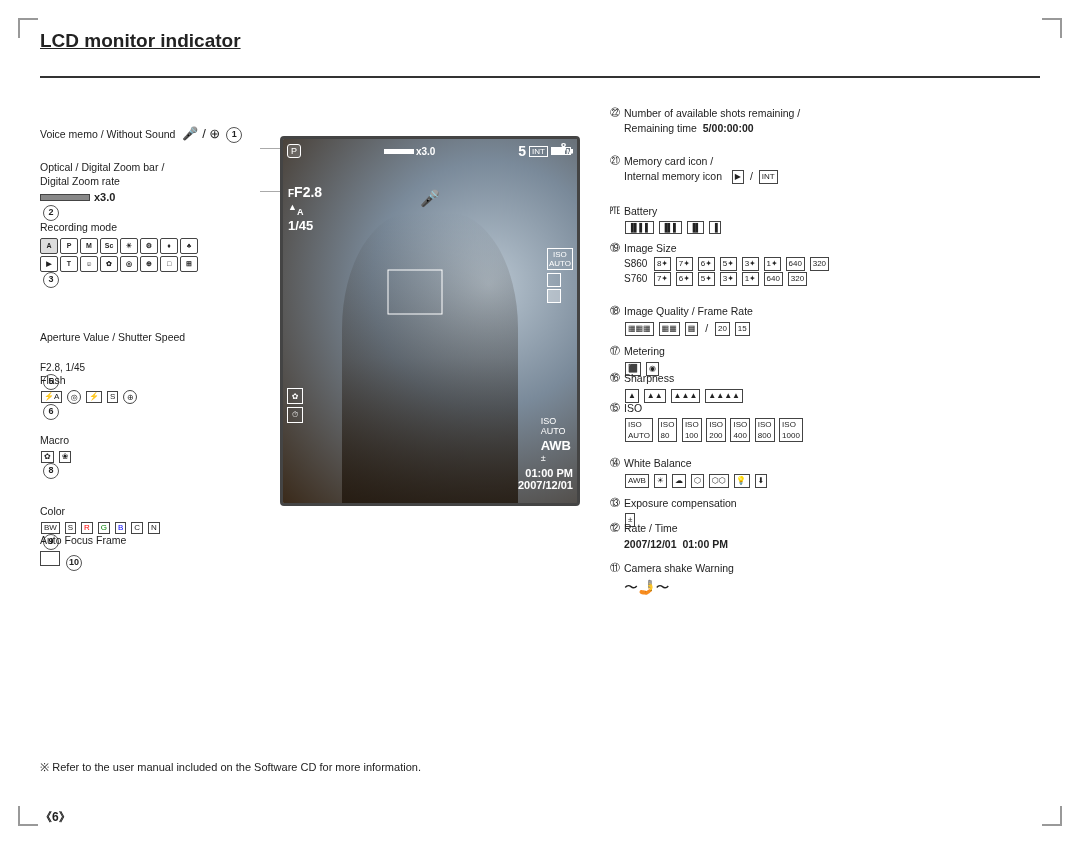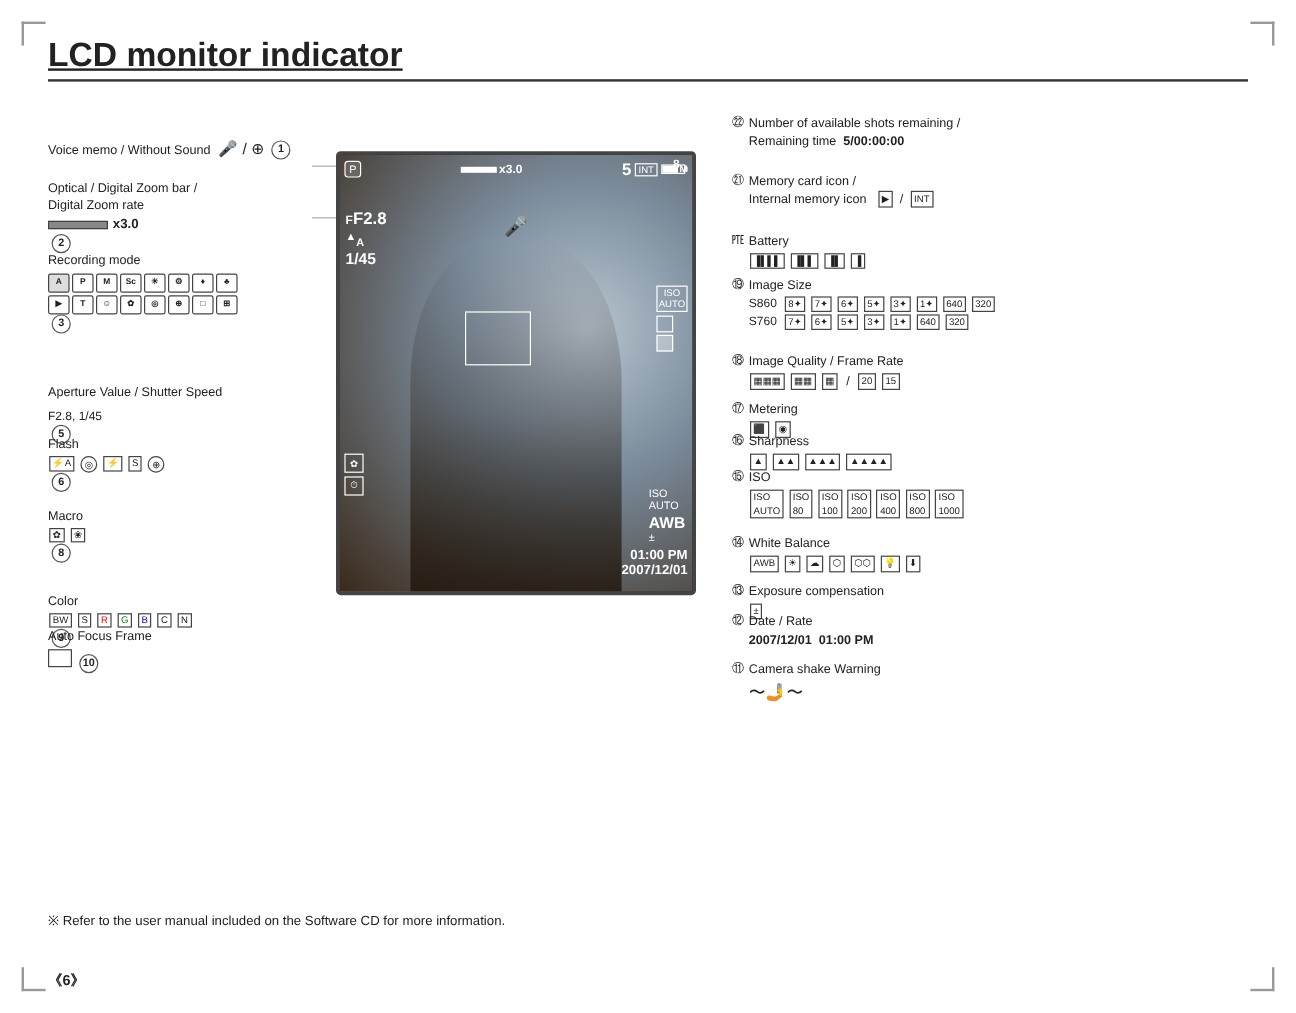--- a/index.html
+++ b/index.html
@@ -29,24 +29,24 @@
 
     .page-content {
       position: absolute;
       top: 30px;
       left: 40px;
       right: 40px;
       bottom: 30px;
     }
 
     .page-title {
-      font-size: 28px;
+      font-size: 19px;
       font-weight: bold;
       border-bottom: 2px solid #333;
-      padding-bottom: 4px;
+      padding-bottom: 24px;
       margin-bottom: 18px;
       text-decoration: underline;
     }
 
     .diagram-area {
       display: flex;
       position: relative;
       width: 100%;
       height: 620px;
     }
@@ -287,21 +287,21 @@
           <span class="rec-icon">⊕</span>
           <span class="rec-icon">□</span>
           <span class="rec-icon">⊞</span>
         </div>
         <span class="num-badge">3</span>
       </div>
 
 
       <div class="label-item" style="top:235px;">
         <div>Aperture Value / Shutter Speed</div>
-        <div style="font-size:10px; margin-top:6px;">F2.8, 1/45</div>
+        <div style="font-size:10px; margin-top:16px;">F2.8, 1/45</div>
         <span class="num-badge">5</span>
       </div>
 
       <div class="label-item" style="top:278px;">
         <div>Flash</div>
         <div style="margin-top:2px;">
           <span class="cam-icon">⚡A</span>
           <span class="cam-icon-round">◎</span>
           <span class="cam-icon">⚡</span>
           <span class="cam-icon">S</span>
@@ -547,21 +547,21 @@
       </div>
 
       <div class="right-label-item" style="top:400px;">
         <span class="label-number">⑬</span>
         <div>Exposure compensation</div>
         <span class="cam-icon" style="margin-top:2px;">±</span>
       </div>
 
       <div class="right-label-item" style="top:425px;">
         <span class="label-number">⑫</span>
-        <div>Date / Rate</div>
+        <div>Rate / Time</div>
         <div style="font-weight:bold; margin-top:1px;">2007/12/01&nbsp;&nbsp;01:00 PM</div>
       </div>
 
       <div class="right-label-item" style="top:465px;">
         <span class="label-number">⑪</span>
         <div>Camera shake Warning</div>
         <div style="margin-top:2px;">
           <span style="font-size:14px;">〜🤳〜</span>
         </div>
       </div>

